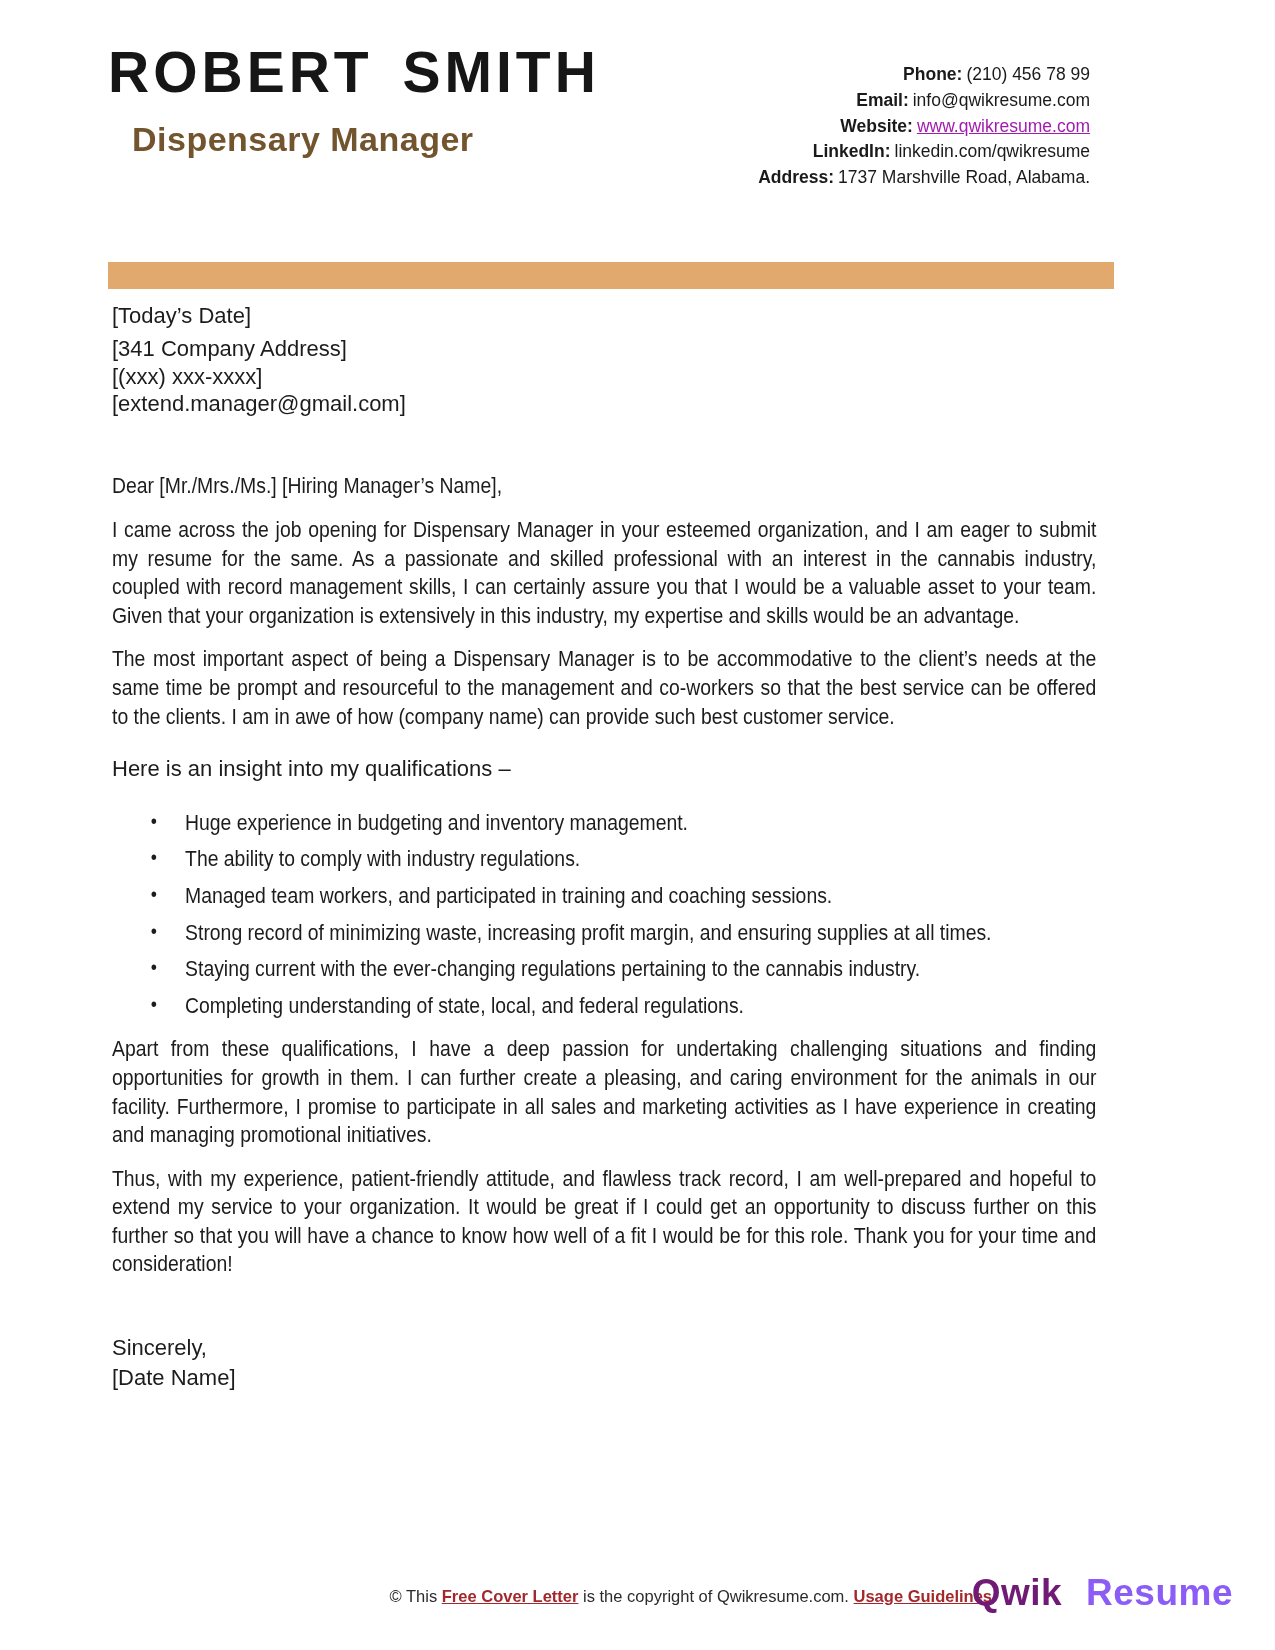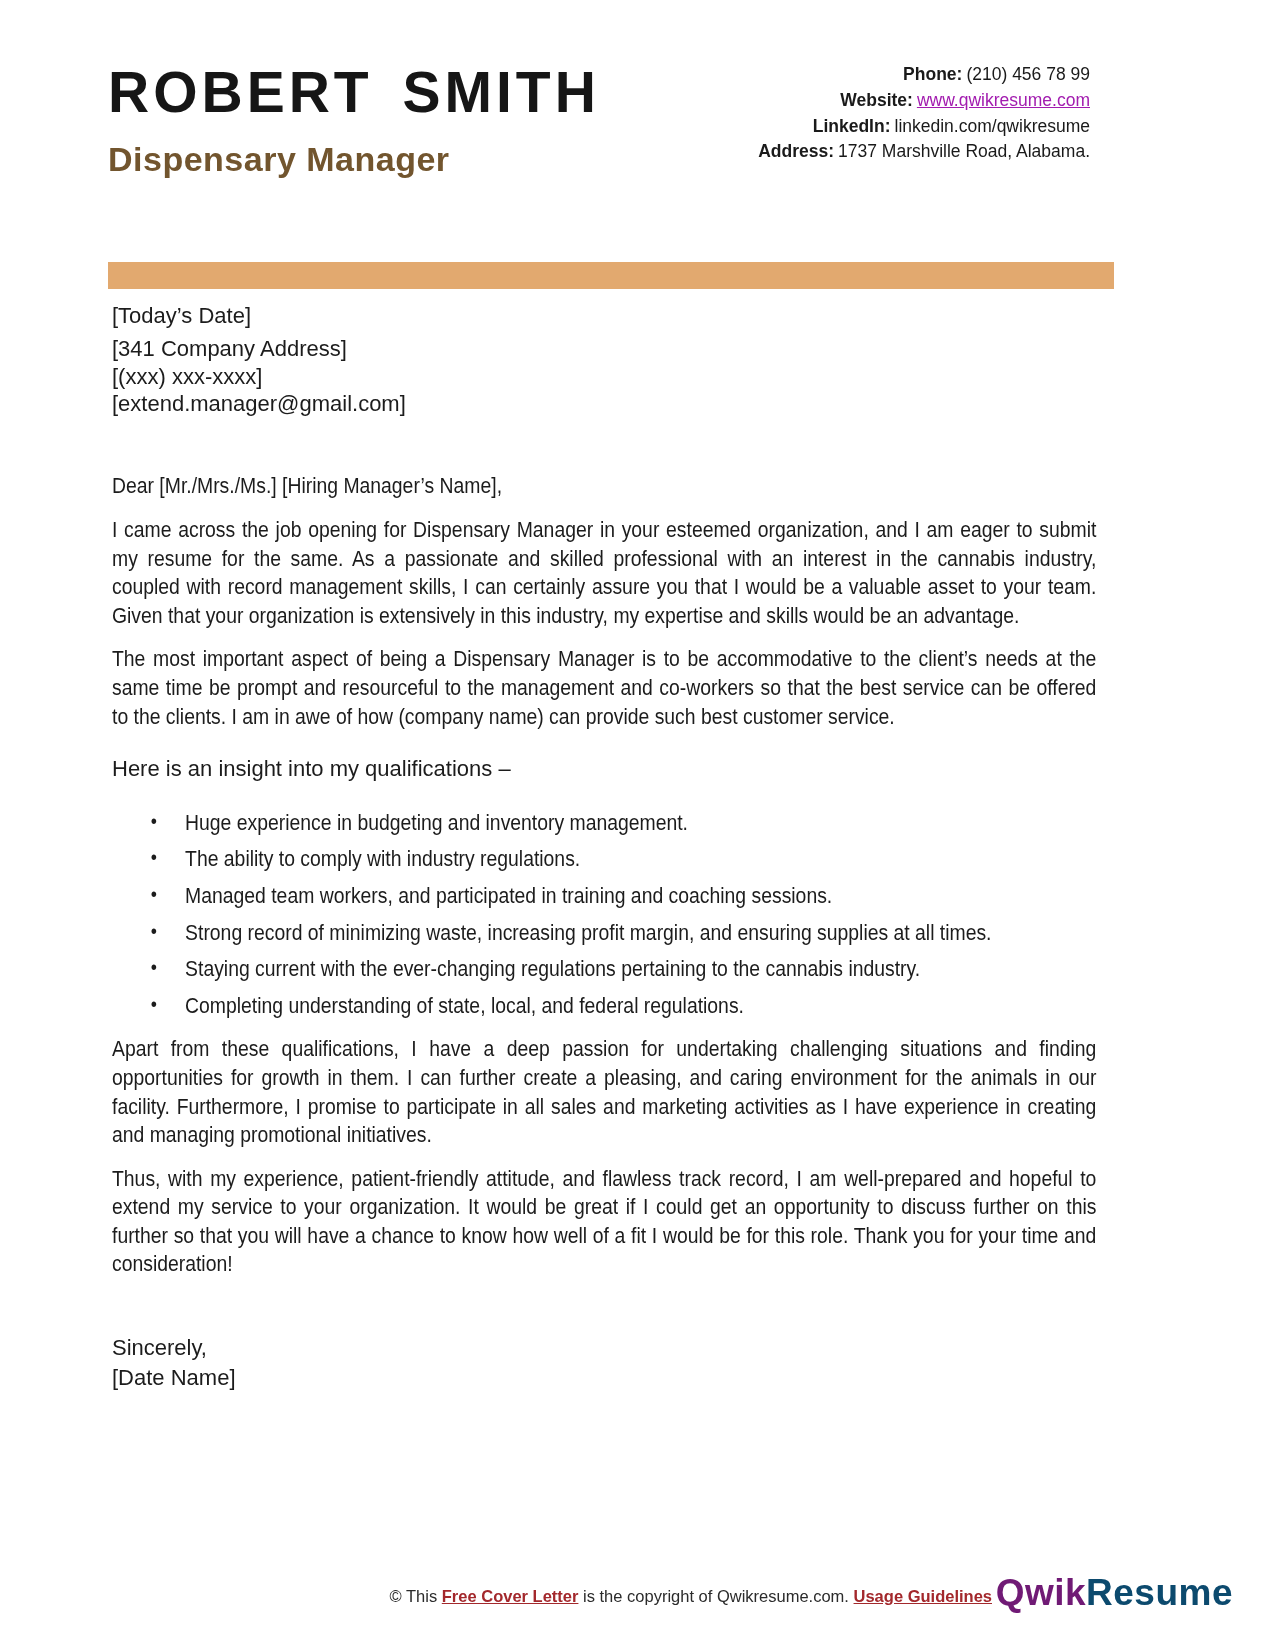--- a/index.html
+++ b/index.html
@@ -6,29 +6,30 @@
   .page{
     position:relative;
     width:1275px;height:1650px;
     background:#ffffff;
     font-family:"Liberation Sans", sans-serif;
     color:#1f1f1f;
     overflow:hidden;
   }
   
   .header{position:relative;height:262px;}
-  .identity{padding:60px 0 0 108px;}
+  .identity{padding:40px 0 0 108px;}
   .name{
     font-size:57px;font-weight:bold;color:#161616;
     letter-spacing:4px;word-spacing:10px;line-height:1.15;
   }
   .job-title{
     margin-top:14px;
     font-size:34px;font-weight:bold;color:#72552E;
     letter-spacing:0.5px;
+    margin-left:24px;
   }
   .contact{
     position:absolute;top:62px;right:185px;
     text-align:right;font-size:17.5px;line-height:25.8px;color:#1a1a1a;
   }
   .contact .row{white-space:nowrap;}
   .contact .label{font-weight:bold;}
   .contact .value{margin-left:4px;}
   .contact .value.link{color:#a21caf;text-decoration:underline;cursor:pointer;}
   
@@ -68,36 +69,39 @@
     text-align:right;font-size:16.5px;color:#2b2b2b;
   }
   .footer-text .red-link{
     color:#A3282C;font-weight:bold;text-decoration:underline;cursor:pointer;
   }
   .logo{
     position:absolute;right:42px;bottom:36px;
     font-size:37px;font-weight:bold;letter-spacing:0.5px;white-space:nowrap;
   }
   .logo .qwik{color:#701a75;}
-  .logo .resume{color:#0c4a6e;}
+  .logo .resume{color:#8b5cf6;margin-left:24px;}
 </style>
 </head>
 <body>
 
 <div class="page">
 
   <div class="header">
     <div class="identity">
       <div class="name">ROBERT SMITH</div>
       <div class="job-title">Dispensary Manager</div>
     </div>
 
     <div class="contact">
       <div class="row">
         <span class="label">Phone:</span><span class="value">(210) 456 78 99</span>
+      </div>
+      <div class="row">
+        <span class="label">Email:</span><span class="value">info@qwikresume.com</span>
       </div>
       <div class="row">
         <span class="label">Website:</span><span class="value link">www.qwikresume.com</span>
       </div>
       <div class="row">
         <span class="label">LinkedIn:</span><span class="value">linkedin.com/qwikresume</span>
       </div>
       <div class="row">
         <span class="label">Address:</span><span class="value">1737 Marshville Road, Alabama.</span>
       </div>

